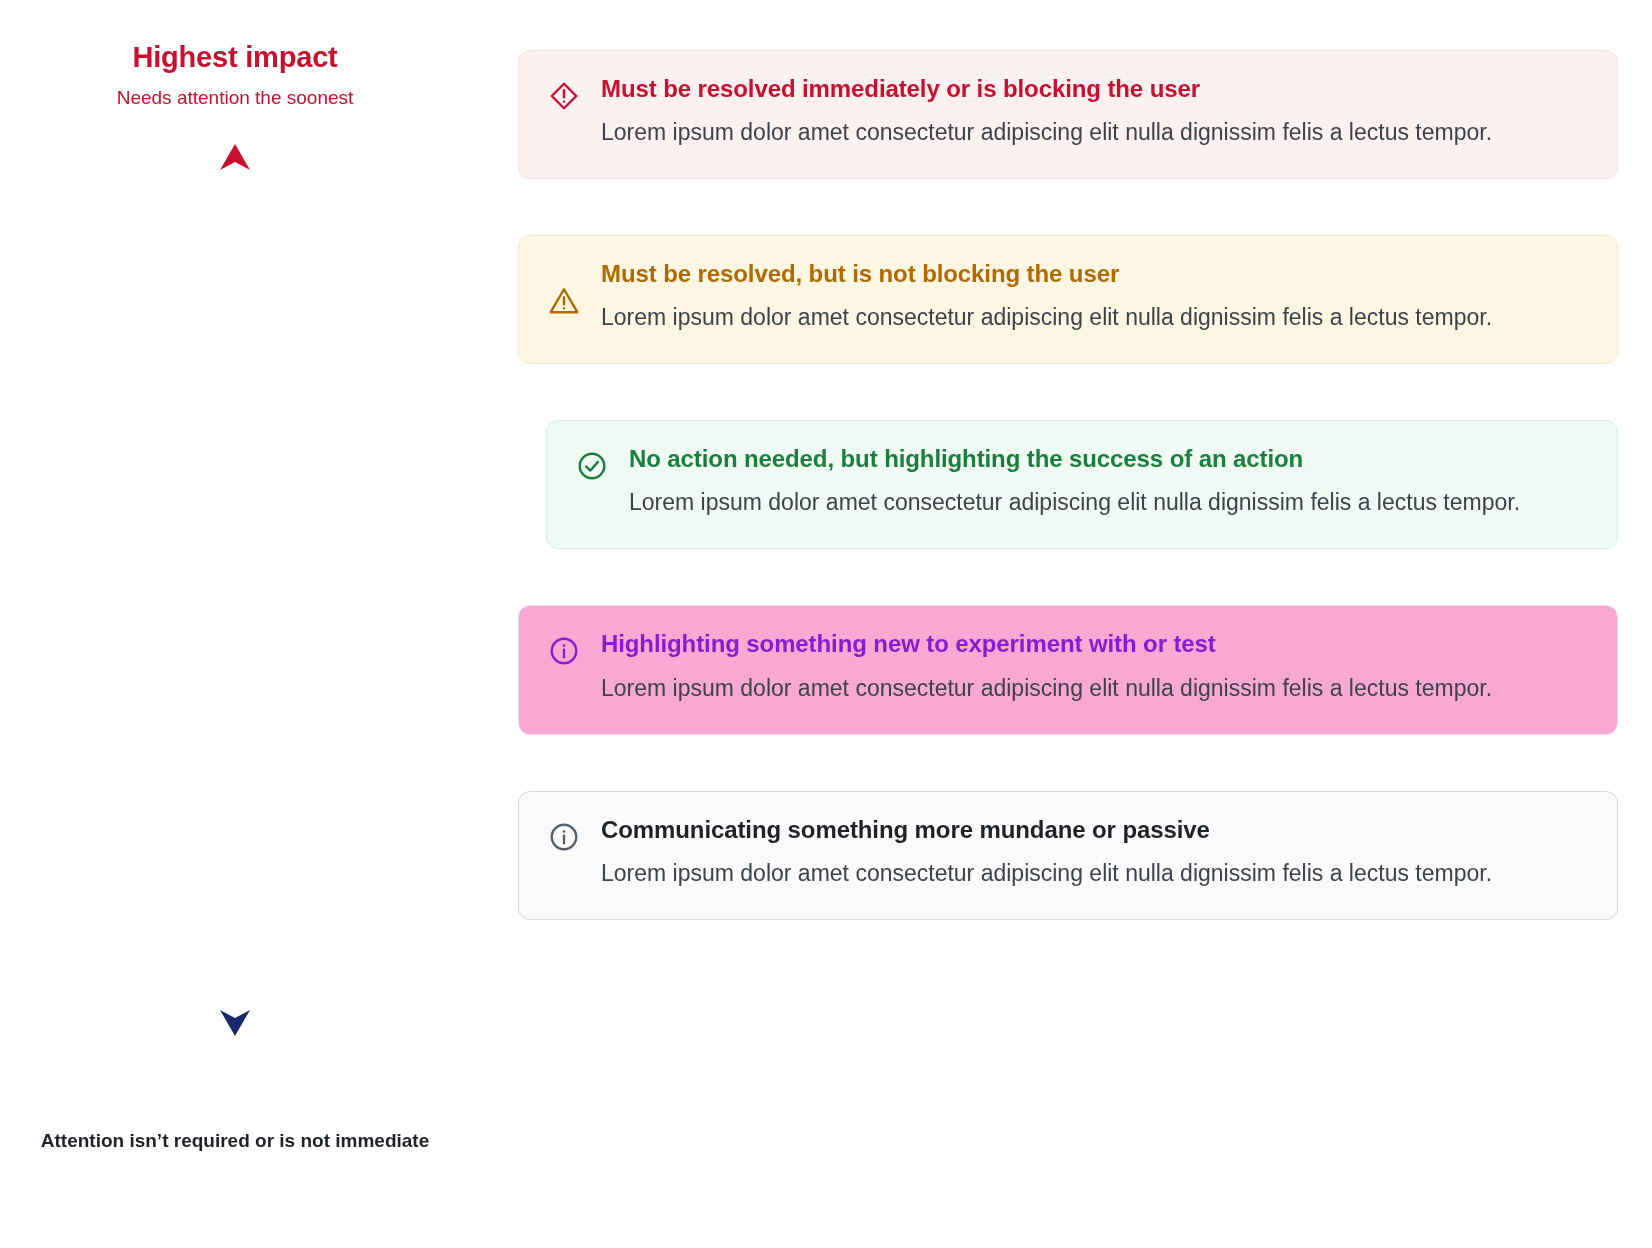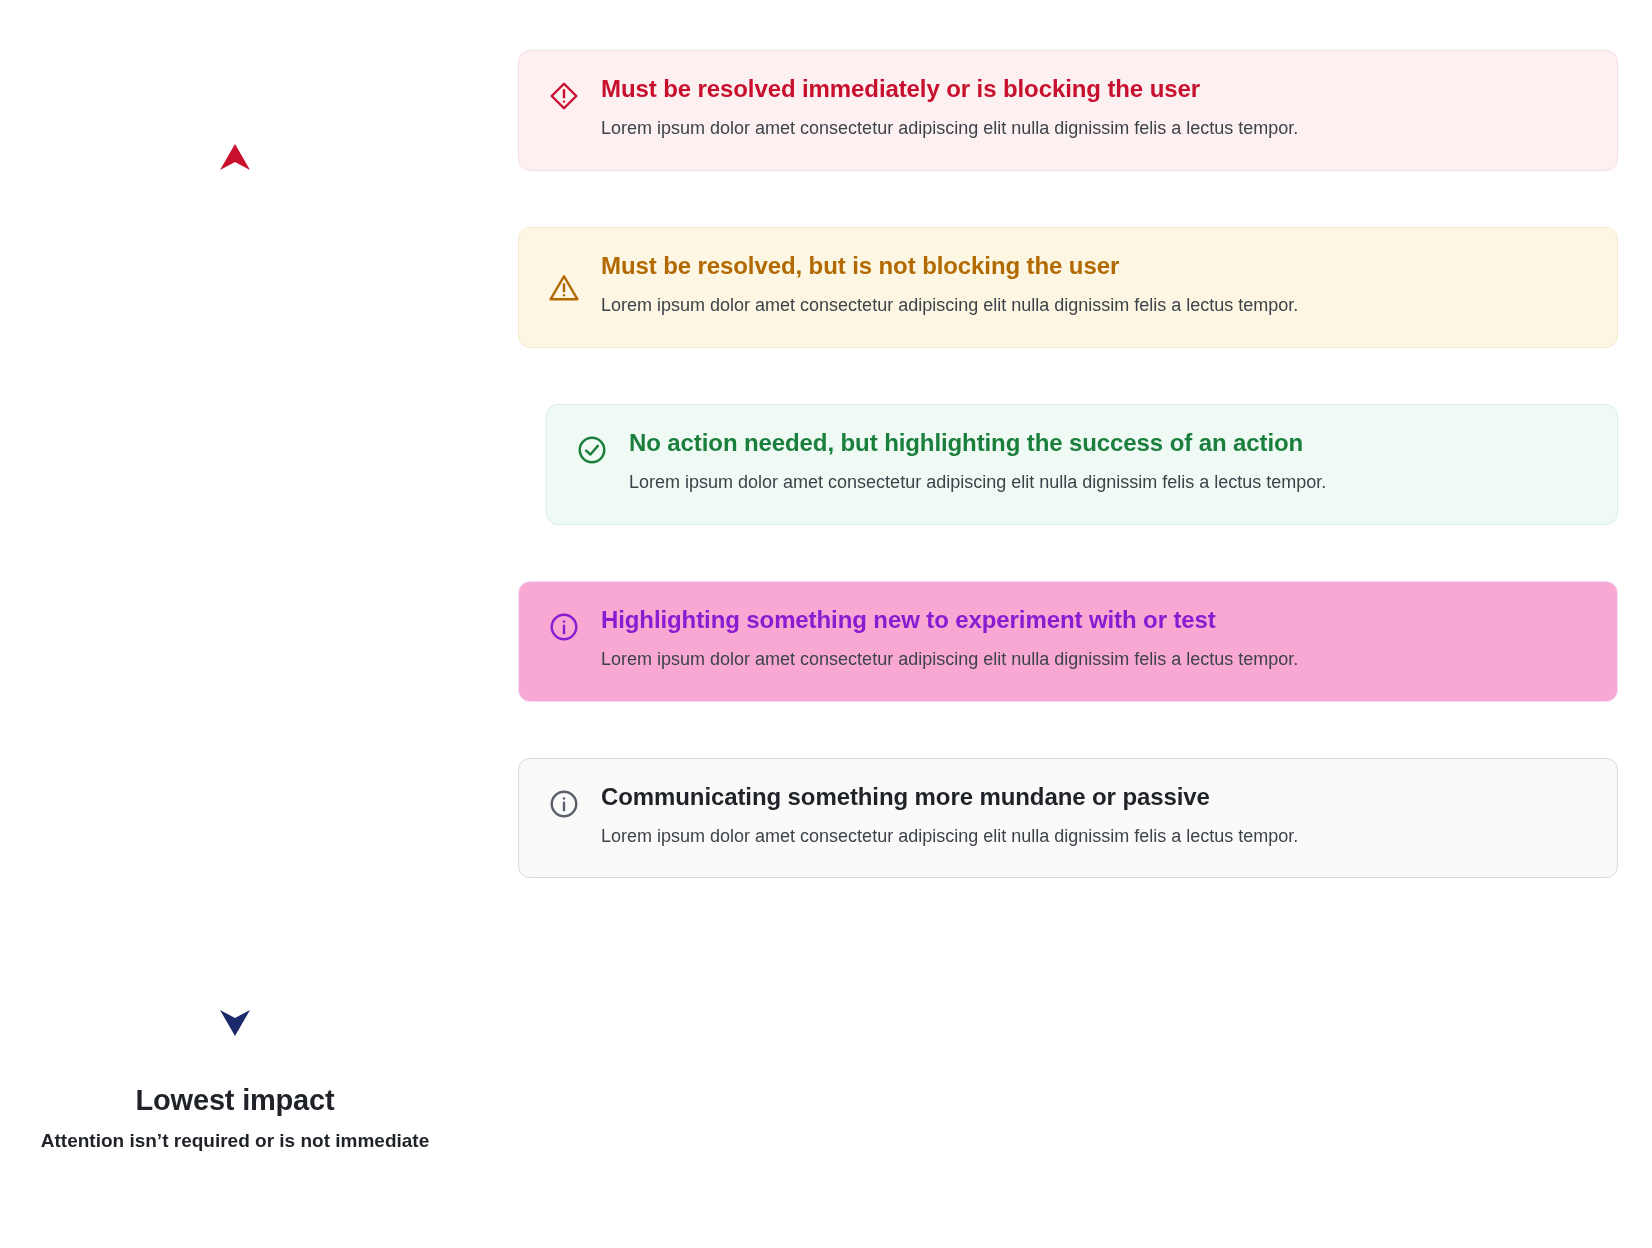--- a/index.html
+++ b/index.html
@@ -108,21 +108,21 @@
     min-width: 0;
   }
   .card-title {
     font-size: 24px;
     font-weight: 700;
     line-height: 1.3;
     letter-spacing: -0.1px;
     margin: 0 0 10px 0;
   }
   .card-desc {
-    font-size: 18px;
+    font-size: 23px;
     line-height: 1.65;
     color: #3d434a;
     margin: 0;
     max-width: 940px;
   }
 
   
   .card.danger  { background: #fdf0f1; border-color: #f7dfe2; }
   .card.danger .card-title { color: #c8102e; }
   .card.warning { background: #fdf6e3; border-color: #f5ead0; align-items: center; }
@@ -134,20 +134,24 @@
   .card.neutral { background: #fafafa; border-color: #d5d8dc; }
   .card.neutral .card-title { color: #1f2328; }
 </style>
 </head>
 <body>
 
 <div class="canvas">
 
   <div class="scale">
 
+    <div class="scale-top">
+      <div class="scale-top-title">Highest impact</div>
+      <div class="scale-top-sub">Needs attention the soonest</div>
+    </div>
 
     <div class="arrow-wrap">
       <svg width="130" height="900" viewBox="0 0 130 900" xmlns="http://www.w3.org/2000/svg">
         <defs>
           <linearGradient id="impactGrad" x1="0" y1="0" x2="0" y2="1">
             <stop offset="0%" stop-color="#c8102e"></stop>
             <stop offset="18%" stop-color="#b8341f"></stop>
             <stop offset="36%" stop-color="#4a7f1e"></stop>
             <stop offset="52%" stop-color="#1a7f3c"></stop>
             <stop offset="70%" stop-color="#2f4fa8"></stop>
@@ -155,21 +159,20 @@
             <stop offset="100%" stop-color="#1b2a6b"></stop>
           </linearGradient>
         </defs>
         <line x1="65" y1="16" x2="65" y2="884" stroke="url(#impactGrad)" stroke-width="4"></line>
         <path d="M65 4 L50 30 L65 22 L80 30 Z" fill="#c8102e"></path>
         <path d="M65 896 L50 870 L65 878 L80 870 Z" fill="#1b2a6b"></path>
       </svg>
     </div>
 
     <div class="scale-bottom">
-      <div class="scale-bottom-title">Lowest impact</div>
       <div class="scale-bottom-sub">Attention isn’t required or is not immediate</div>
     </div>
   </div>
 
   <div class="cards">
 
     <div class="card danger">
       <span class="card-icon">
         <svg width="32" height="32" viewBox="0 0 24 24" fill="none" stroke="#c8102e" stroke-width="1.8" stroke-linecap="round" stroke-linejoin="round">
           <path d="M12 2.8 21.2 12 12 21.2 2.8 12Z"></path>

